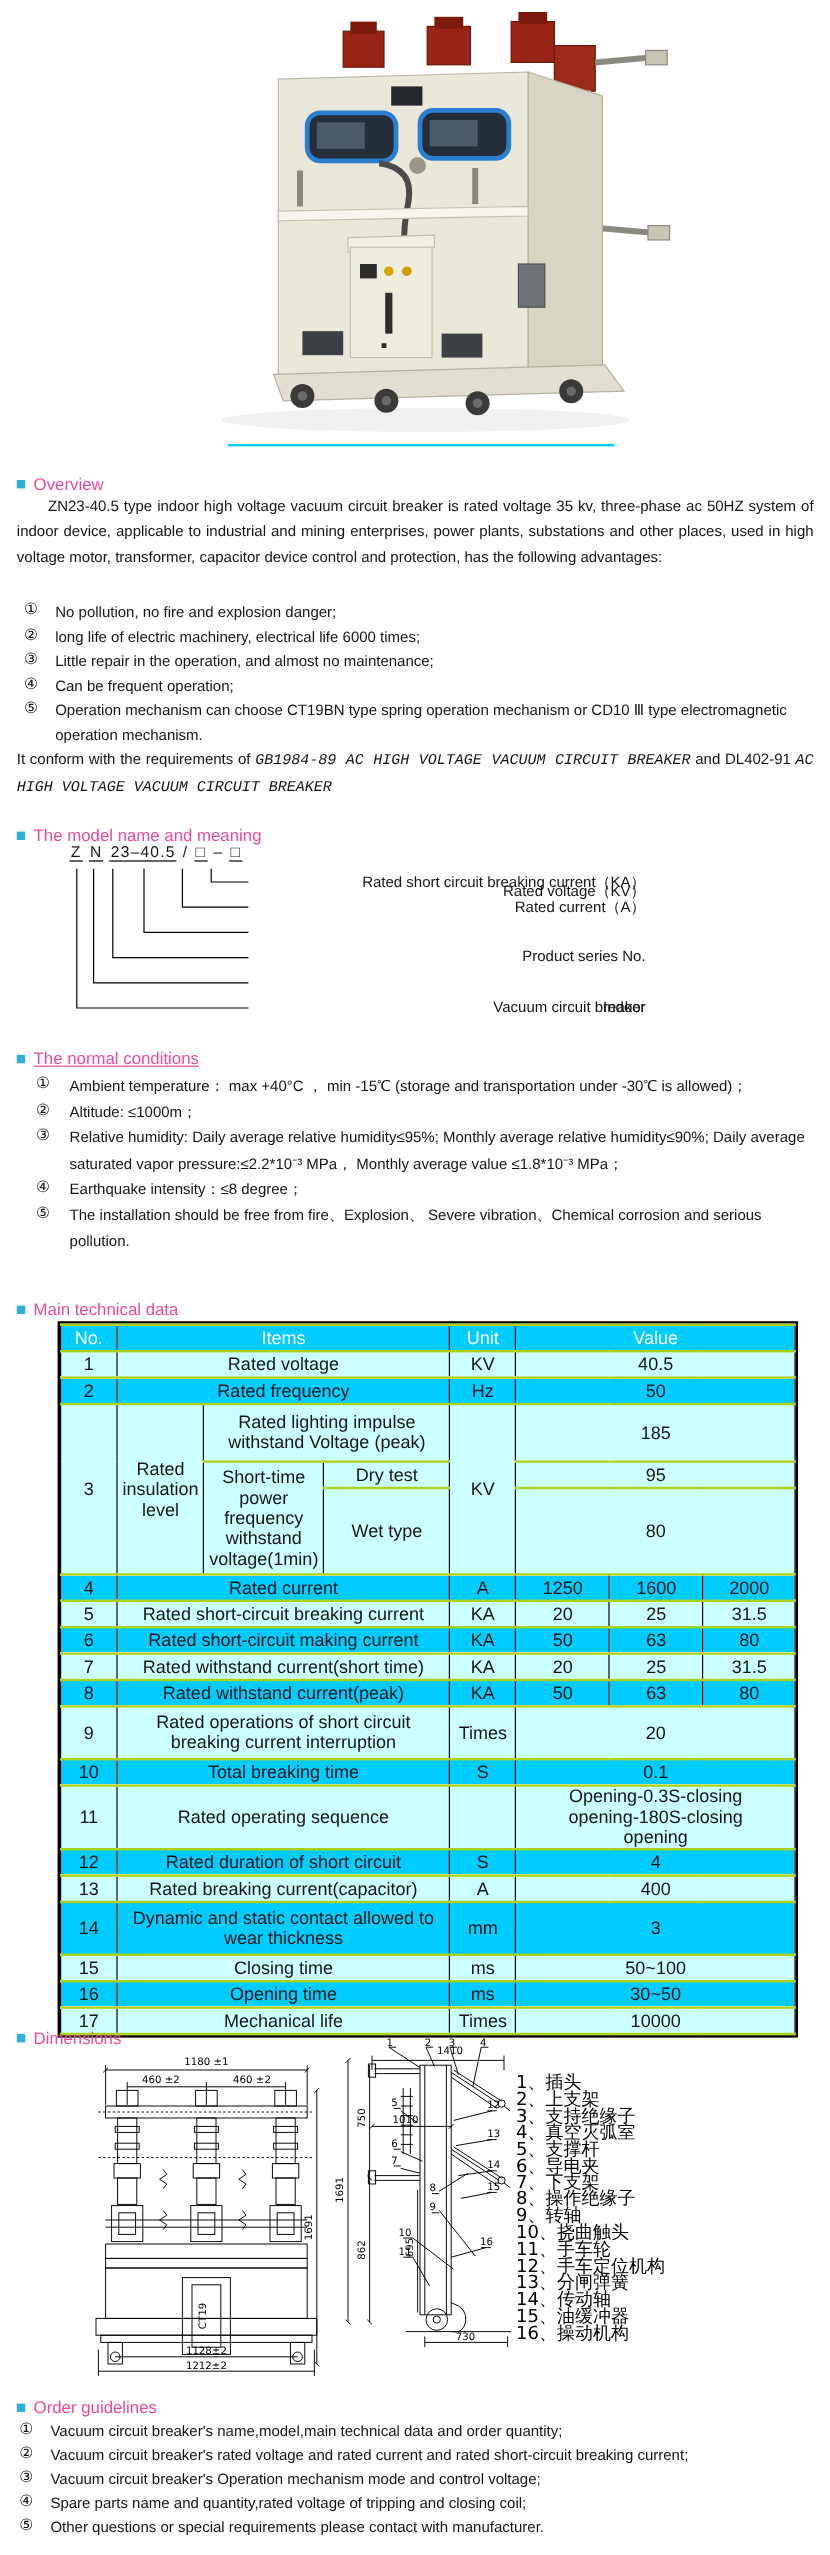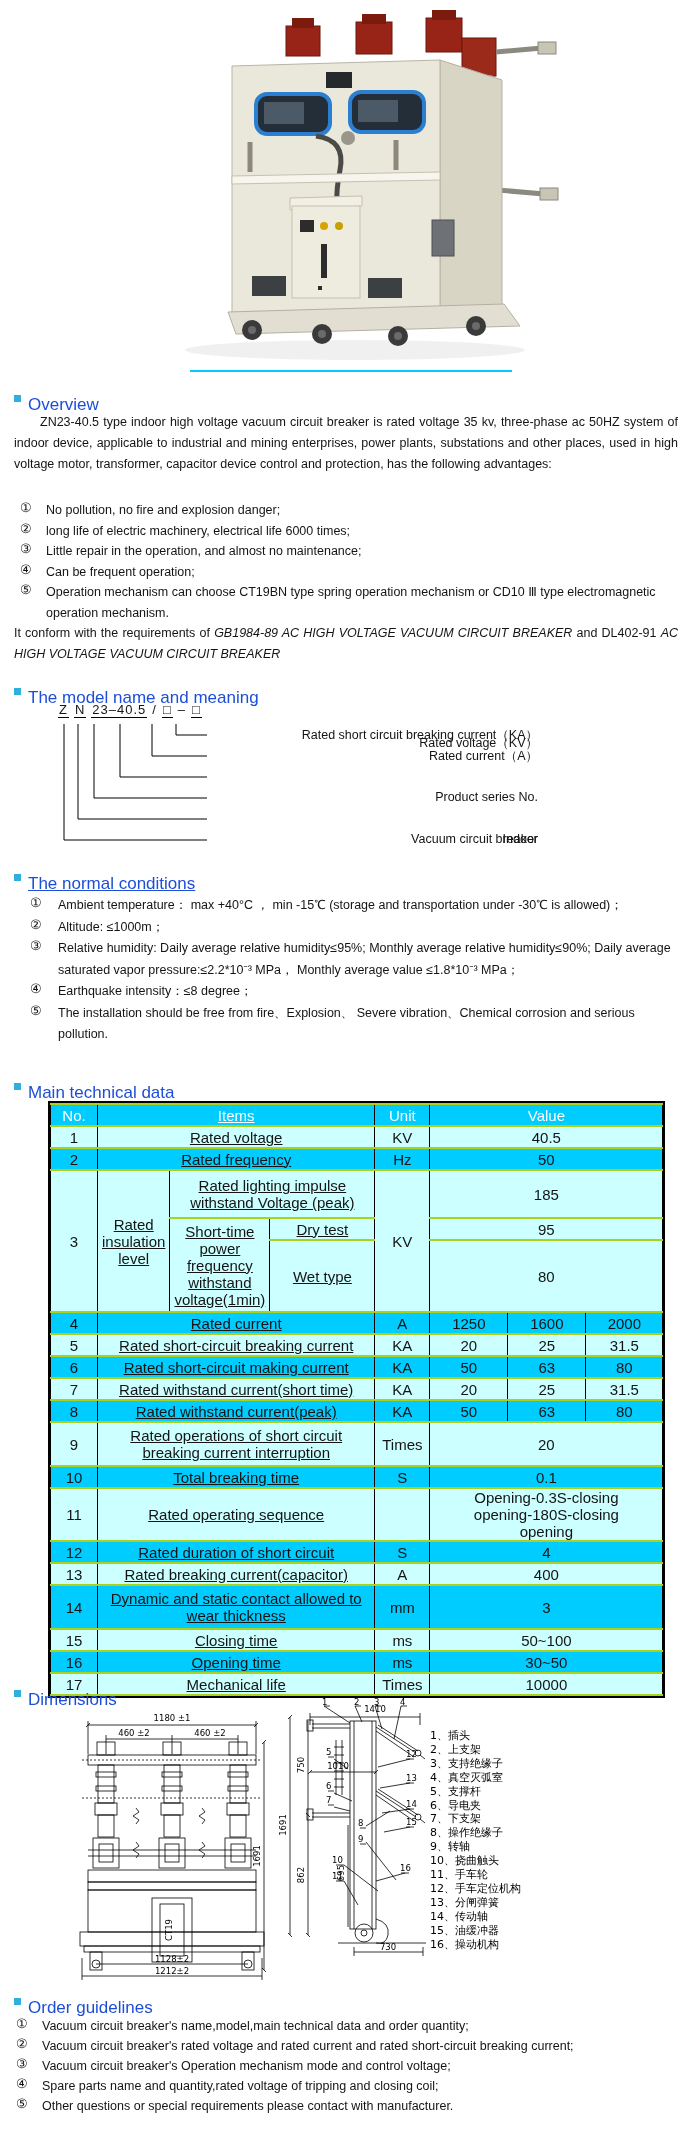--- a/index.html
+++ b/index.html
@@ -1,51 +1,51 @@
 <!DOCTYPE html>
 <html><head>
 <meta charset="utf-8">
 <style>
   html,body{margin:0;padding:0;background:#fff;}
   .page{position:relative;width:692px;height:2129px;background:#fff;
         font-family:"Liberation Sans",sans-serif;color:#141414;overflow:hidden;}
   .abs{position:absolute;}
-  .sec-head{position:absolute;left:14px;font-size:17px;color:#1d4ed8;display:flex;}
+  .sec-head{position:absolute;left:14px;font-size:14px;color:#ec4899;display:flex;align-items:center;}
   .sq{width:7px;height:7px;background:#2fb0dc;display:inline-block;margin-right:7px;flex:0 0 auto;}
   .para{position:absolute;left:14px;width:664px;font-size:12.5px;line-height:21px;text-align:justify;}
   .indent{text-indent:26px;}
-  .it{font-style:italic;}
+  .it{font-style:italic;font-family:Liberation Mono, monospace;}
   .nlist{position:absolute;font-size:12.5px;}
   .nrow{display:flex;align-items:flex-start;}
   .cnum{flex:0 0 26px;font-size:13px;}
   .ntext{flex:1;line-height:20.5px;}
   .cond .cnum{flex:0 0 28px;}
   .cond .ntext{line-height:21.5px;}
   .ord .ntext{line-height:20px;}
   
   .mcode{position:absolute;left:58px;top:702px;font-size:13px;letter-spacing:1px;display:flex;gap:5px;}
   .mcode .u{border-bottom:1px solid #000;padding:0 1px;}
   .mlabel{position:absolute;left:218px;width:320px;font-size:12.5px;height:17px;text-align:right;}
   
   .twrap{position:absolute;left:48px;top:1101px;border:2px solid #000;}
   table.main{border-collapse:collapse;table-layout:fixed;font-size:15px;}
   table.main td{border-left:1px solid #000;border-right:1px solid #000;
        border-top:2px solid #aad11c;border-bottom:2px solid #aad11c;
        text-align:center;vertical-align:middle;padding:0 4px;overflow:hidden;}
-  td.left{text-align:left;padding-left:7px;text-decoration:underline;}
+  td.left{text-align:left;padding-left:7px;}
   tr.c td{background:#00ccff;}
   tr.l td{background:#ccffff;}
   tr.hd td{background:#00ccff;color:#fff;}
   .h22{height:22px;} .h44{height:44px;} .h48{height:48px;} .h72{height:72px;}
   
   .tdraw{position:absolute;}
   .tdraw text{font-family:"DejaVu Sans",sans-serif;font-size:8.5px;fill:#000;}
   .tdraw .co{font-size:8px;}
   .legend{position:absolute;left:430px;top:1729px;width:150px;font-family:"DejaVu Sans",sans-serif;
-          font-size:11px;line-height:13.9px;color:#000;}
+          font-size:15px;line-height:13.9px;color:#000;}
   .photo-underline{position:absolute;left:190px;top:370px;width:322px;height:2px;background:#00ccff;}
 </style>
 </head>
 <body>
 
 <div class="page">
 
   <div class="abs" style="left:140px;top:8px;width:430px;height:360px;">
     <svg width="430" height="360" viewBox="0 0 430 360">
 

